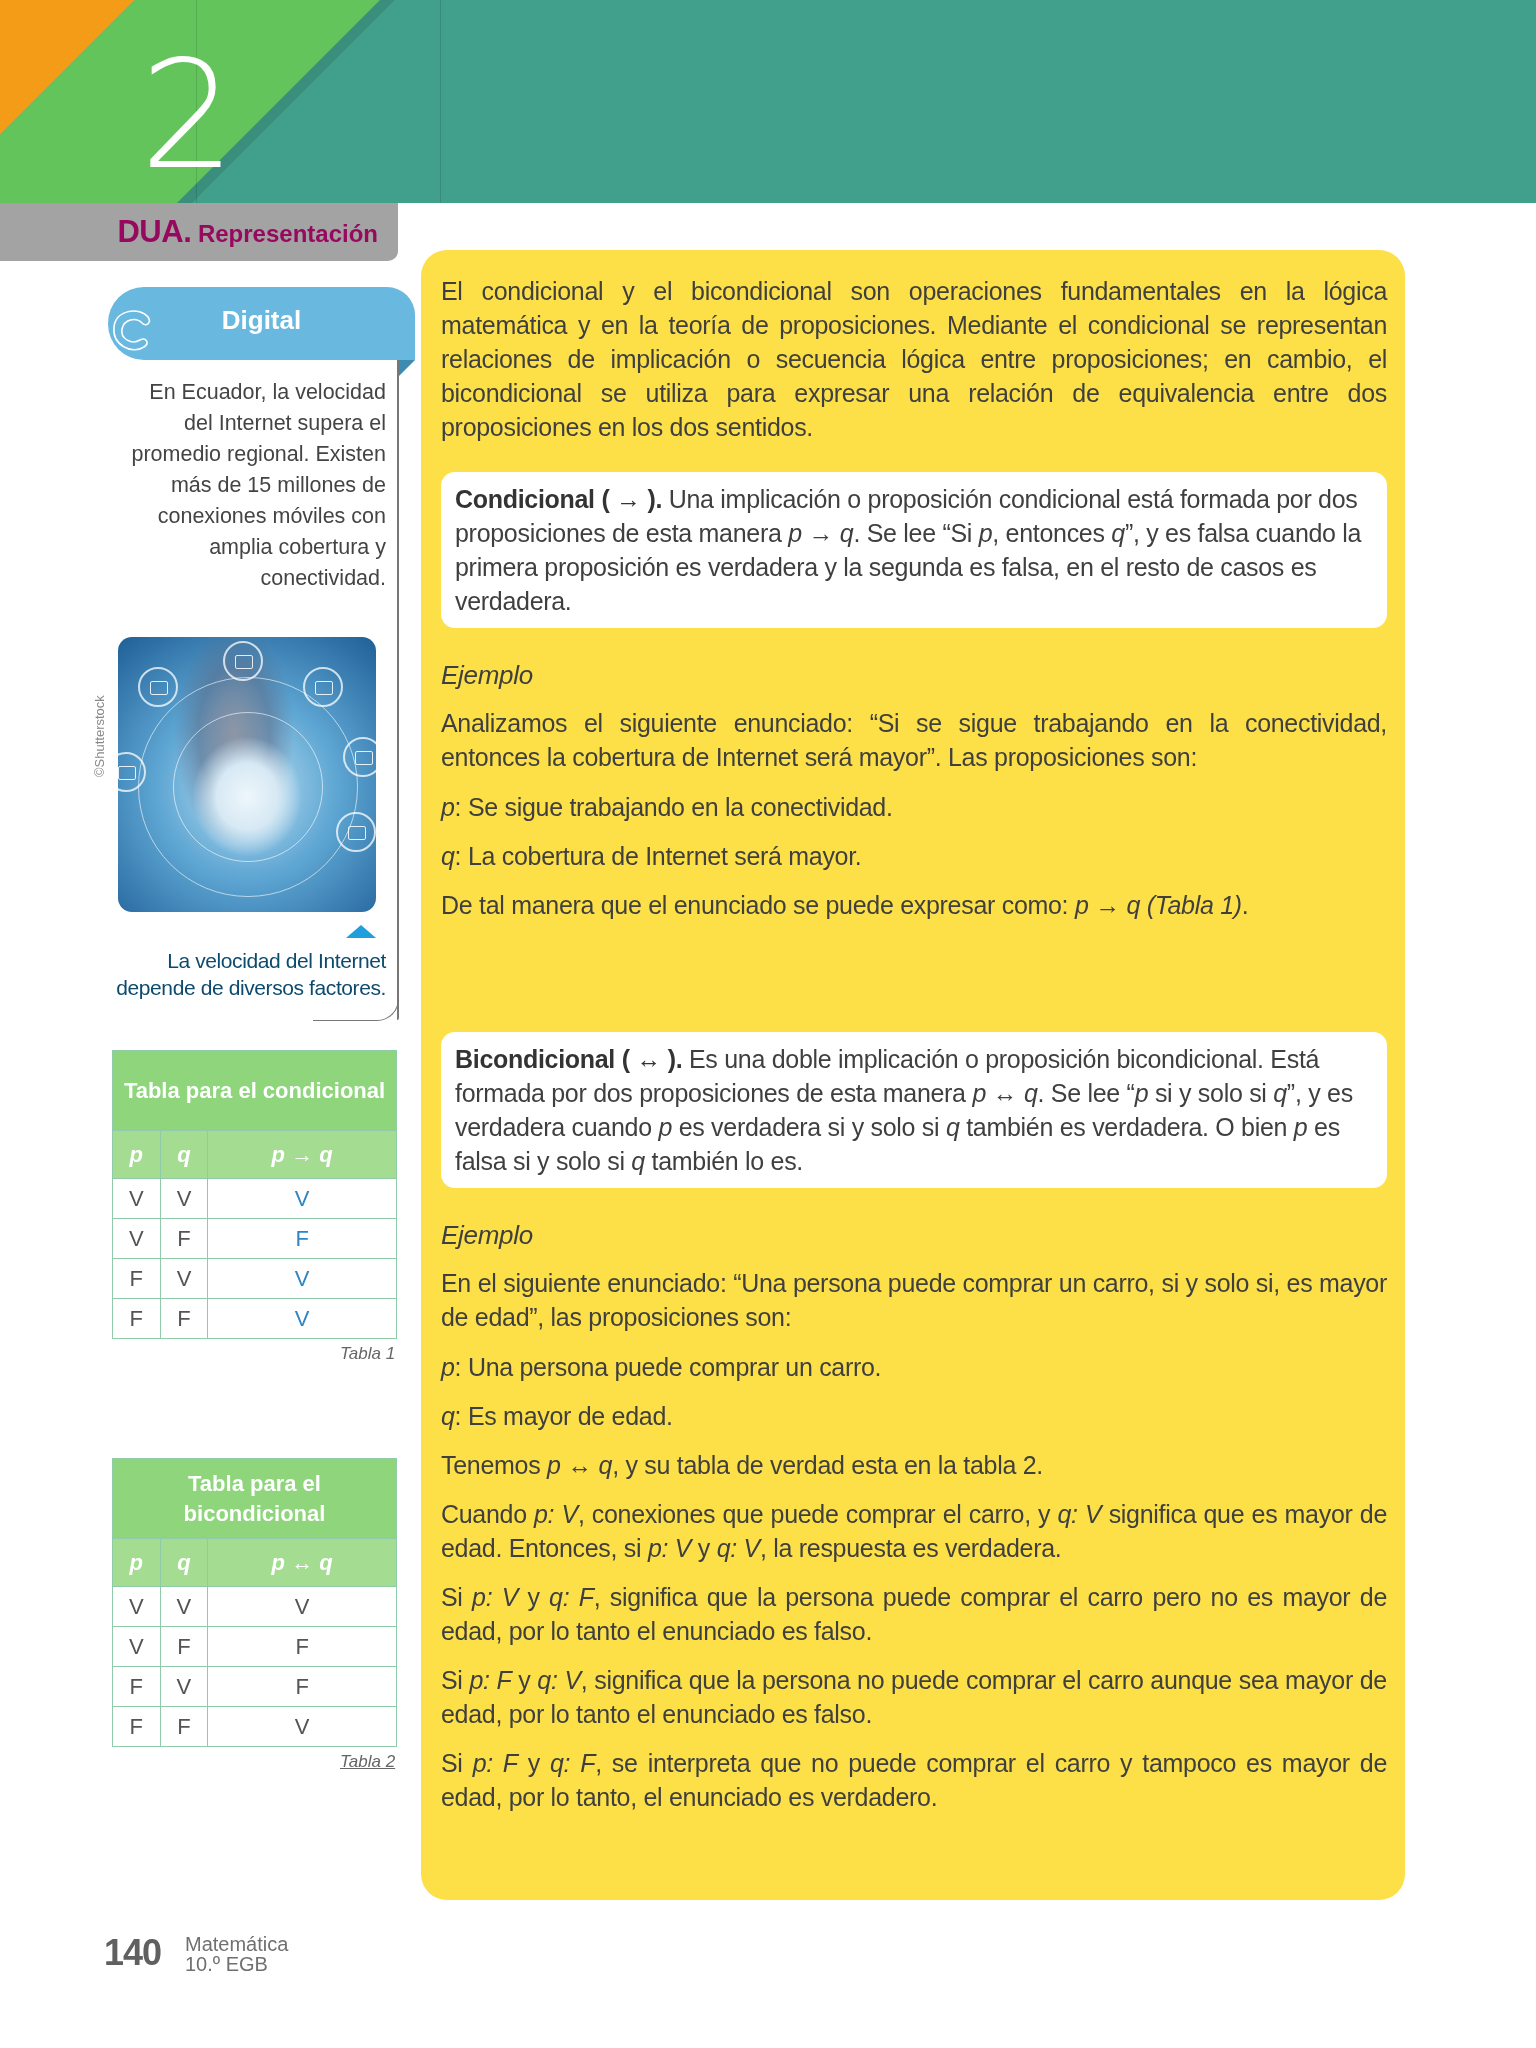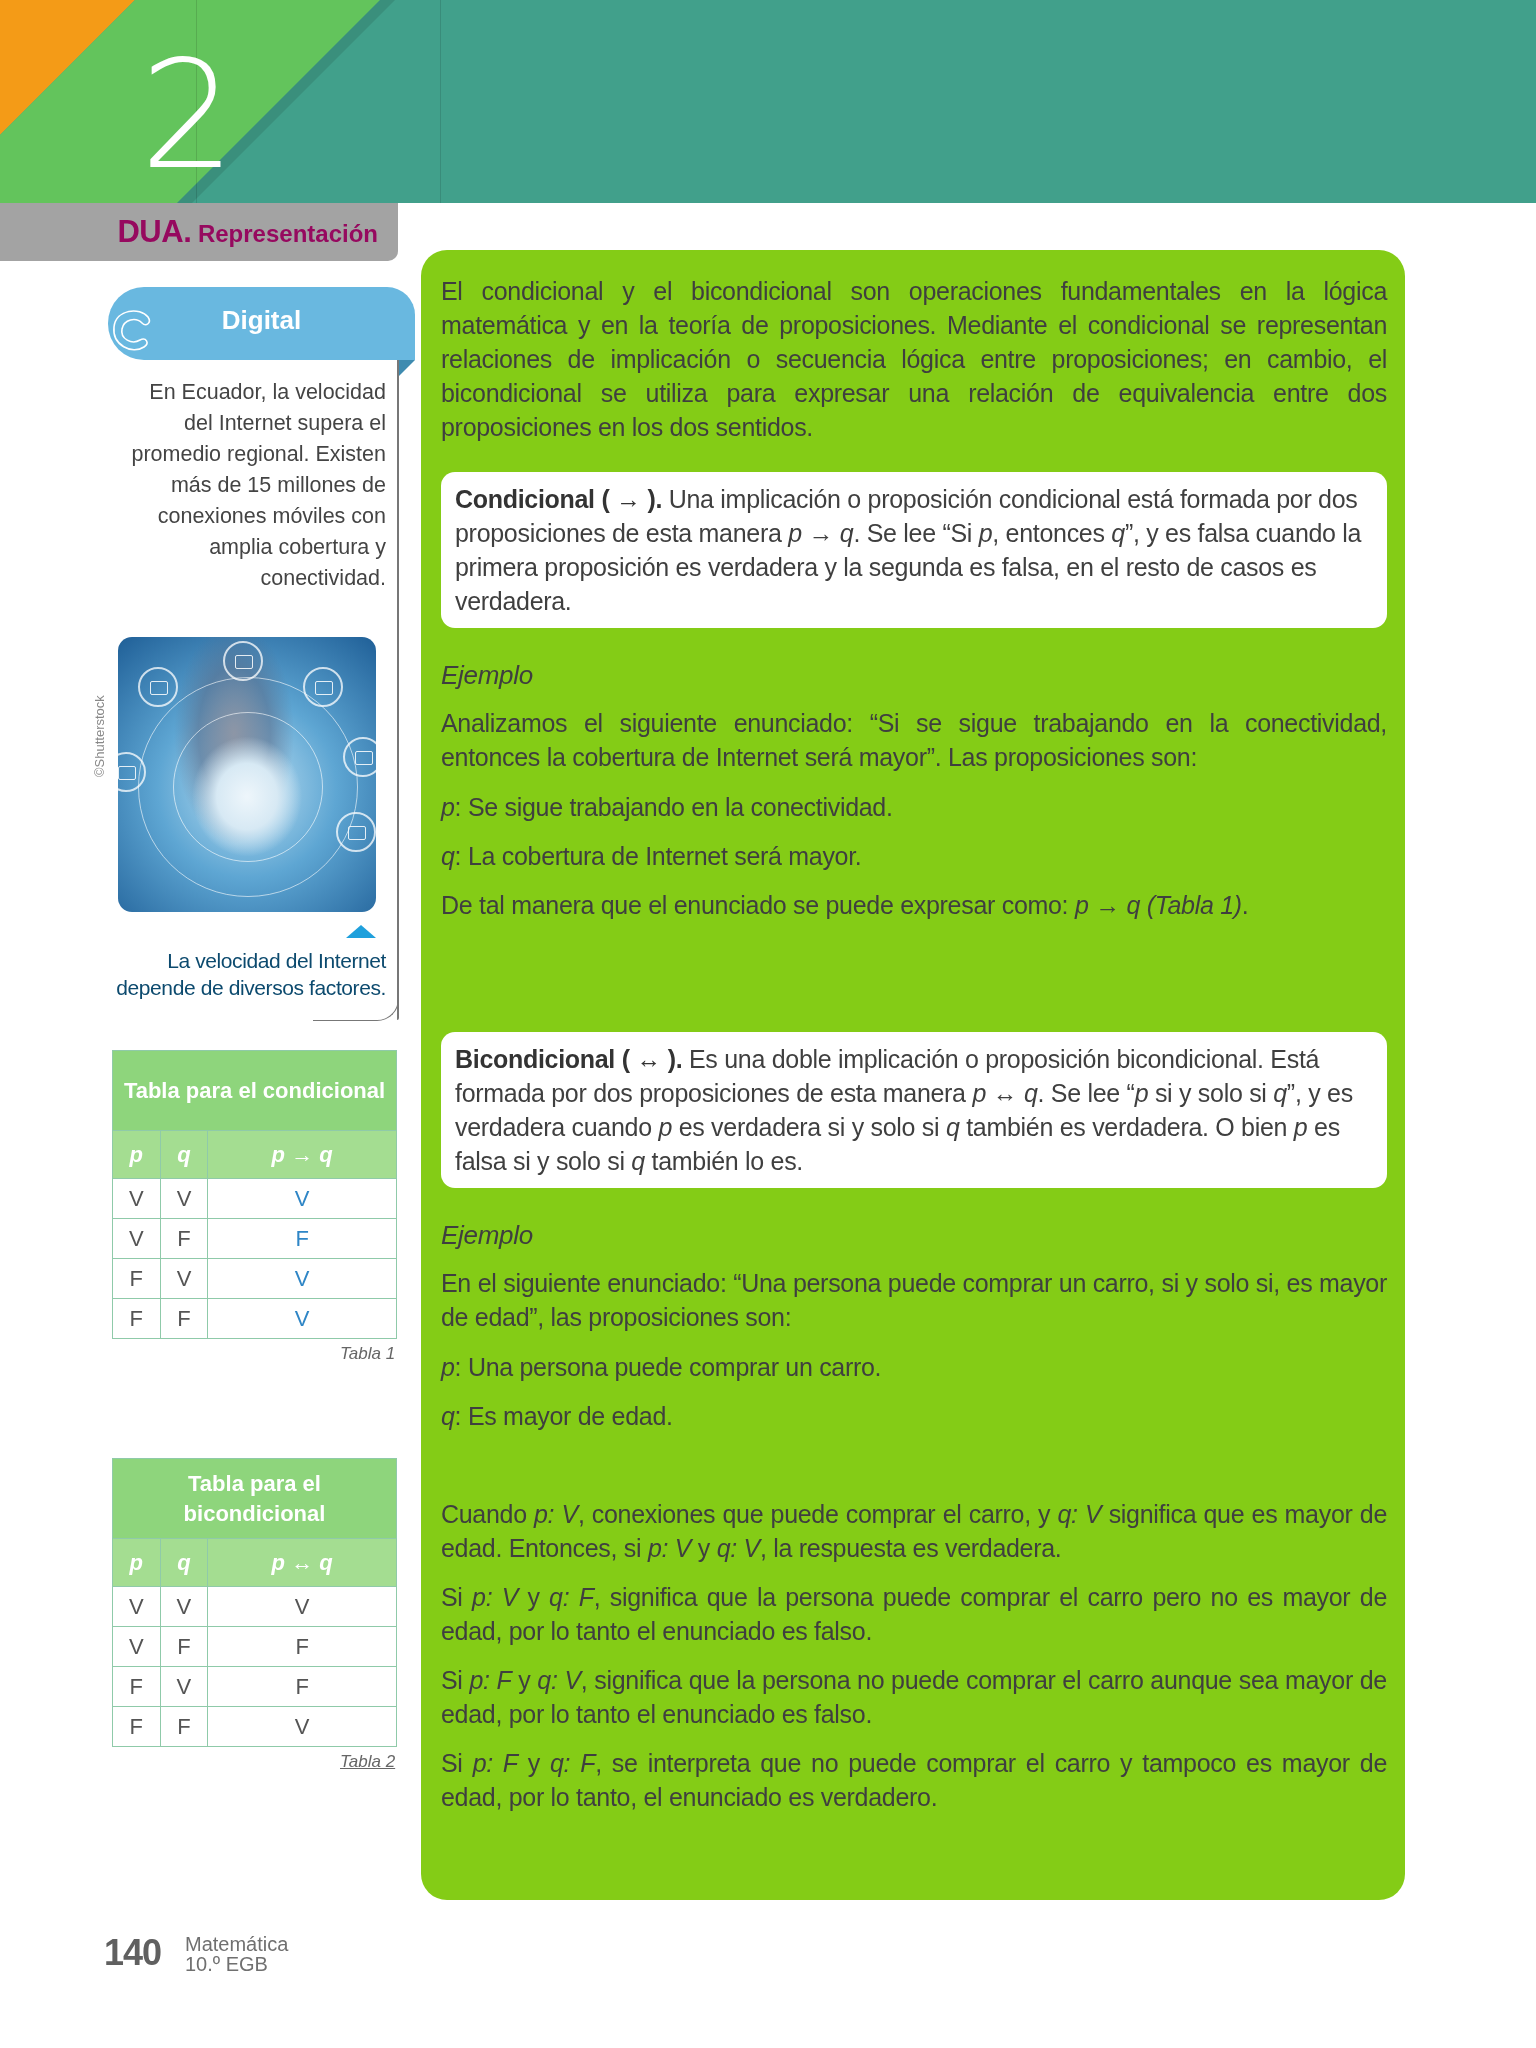--- a/index.html
+++ b/index.html
@@ -53,21 +53,21 @@
   
   .tt { position: absolute; left: 112px; width: 285px; border-collapse: collapse; }
   .tt td, .tt th { border: 1.5px solid #8fcaa9; text-align: center; }
   .tt .tt-title { background: #8ed57c; color: #ffffff; font-weight: 700; font-size: 22px; line-height: 30px; height: 80px; padding: 6px 4px; }
   .tt .tt-head th { background: #a4dd91; color: #ffffff; font-weight: 700; font-style: italic; font-size: 22px; height: 48px; }
   .tt .tt-row td { height: 40px; font-size: 22px; color: #555; font-weight: 300; background: #fff; }
   .tt .tt-row td.res-blue { color: #2f86c6; }
   .tt-label { position: absolute; font-style: italic; font-size: 17px; color: #666; }
 
   
-  .panel { position: absolute; left: 421px; top: 250px; width: 984px; height: 1650px; background: #84cc16; border-radius: 26px; }
+  .panel { position: absolute; left: 421px; top: 250px; width: 984px; height: 1650px; background: #fde047; border-radius: 26px; }
   .p-text { position: absolute; left: 20px; width: 946px; font-size: 25px; line-height: 34px; color: #3f3f3f; text-align: justify; font-weight: 300; letter-spacing: -0.3px; }
   .p-left { text-align: left; }
   .box { position: absolute; left: 20px; width: 946px; background: #ffffff; border-radius: 14px; padding: 10px 14px; }
   .box .p-inner { font-size: 25px; line-height: 34px; color: #3f3f3f; font-weight: 300; letter-spacing: -0.3px; }
   .strong { font-weight: 700; color: #333; }
   .it { font-style: italic; }
   .example-title { font-style: italic; font-size: 26px; color: #3f3f3f; }
 
   
   .page-number { position: absolute; left: 104px; top: 1932px; font-weight: 700; font-size: 36px; color: #606060; letter-spacing: -1px; }
@@ -200,20 +200,21 @@
   <p class="p-text p-left" style="top:638px;"><span>De tal manera que el enunciado se puede expresar como: </span><span class="it">p → q (Tabla 1)</span><span>.</span></p>
 
   <div class="box" style="top:782px;">
     <p class="p-inner"><span class="strong">Bicondicional ( ↔ ).</span><span> Es una doble implicación o proposición bicondicional. Está formada por dos proposiciones de esta manera </span><span class="it">p ↔ q</span><span>. Se lee “</span><span class="it">p</span><span> si y solo si </span><span class="it">q</span><span>”, y es verdadera cuando </span><span class="it">p</span><span> es verdadera si y solo si </span><span class="it">q</span><span> también es verdadera. O bien </span><span class="it">p</span><span> es falsa si y solo si </span><span class="it">q</span><span> también lo es.</span></p>
   </div>
 
   <div class="p-text p-left" style="top:968px;"><span class="example-title">Ejemplo</span></div>
   <p class="p-text" style="top:1016px;">En el siguiente enunciado: “Una persona puede comprar un carro, si y solo si, es mayor de edad”, las proposiciones son:</p>
   <p class="p-text p-left" style="top:1100px;"><span class="it">p</span><span>: Una persona puede comprar un carro.</span></p>
   <p class="p-text p-left" style="top:1149px;"><span class="it">q</span><span>: Es mayor de edad.</span></p>
+  <p class="p-text p-left" style="top:1198px;"><span>Tenemos </span><span class="it">p ↔ q</span><span>, y su tabla de verdad esta en la tabla 2.</span></p>
   <p class="p-text" style="top:1247px;"><span>Cuando </span><span class="it">p: V</span><span>, conexiones que puede comprar el carro, y </span><span class="it">q: V</span><span> significa que es mayor de edad. Entonces, si </span><span class="it">p: V</span><span> y </span><span class="it">q: V</span><span>, la respuesta es verdadera.</span></p>
   <p class="p-text" style="top:1330px;"><span>Si </span><span class="it">p: V</span><span> y </span><span class="it">q: F</span><span>, significa que la persona puede comprar el carro pero no es mayor de edad, por lo tanto el enunciado es falso.</span></p>
   <p class="p-text" style="top:1413px;"><span>Si </span><span class="it">p: F</span><span> y </span><span class="it">q: V</span><span>, significa que la persona no puede comprar el carro aunque sea mayor de edad, por lo tanto el enunciado es falso.</span></p>
   <p class="p-text" style="top:1496px;"><span>Si </span><span class="it">p: F</span><span> y </span><span class="it">q: F</span><span>, se interpreta que no puede comprar el carro y tampoco es mayor de edad, por lo tanto, el enunciado es verdadero.</span></p>
 </div>
 
 <div class="page-number">140</div>
 <div class="footer-subject">
   <div>Matemática</div>
   <div>10.º EGB</div>

